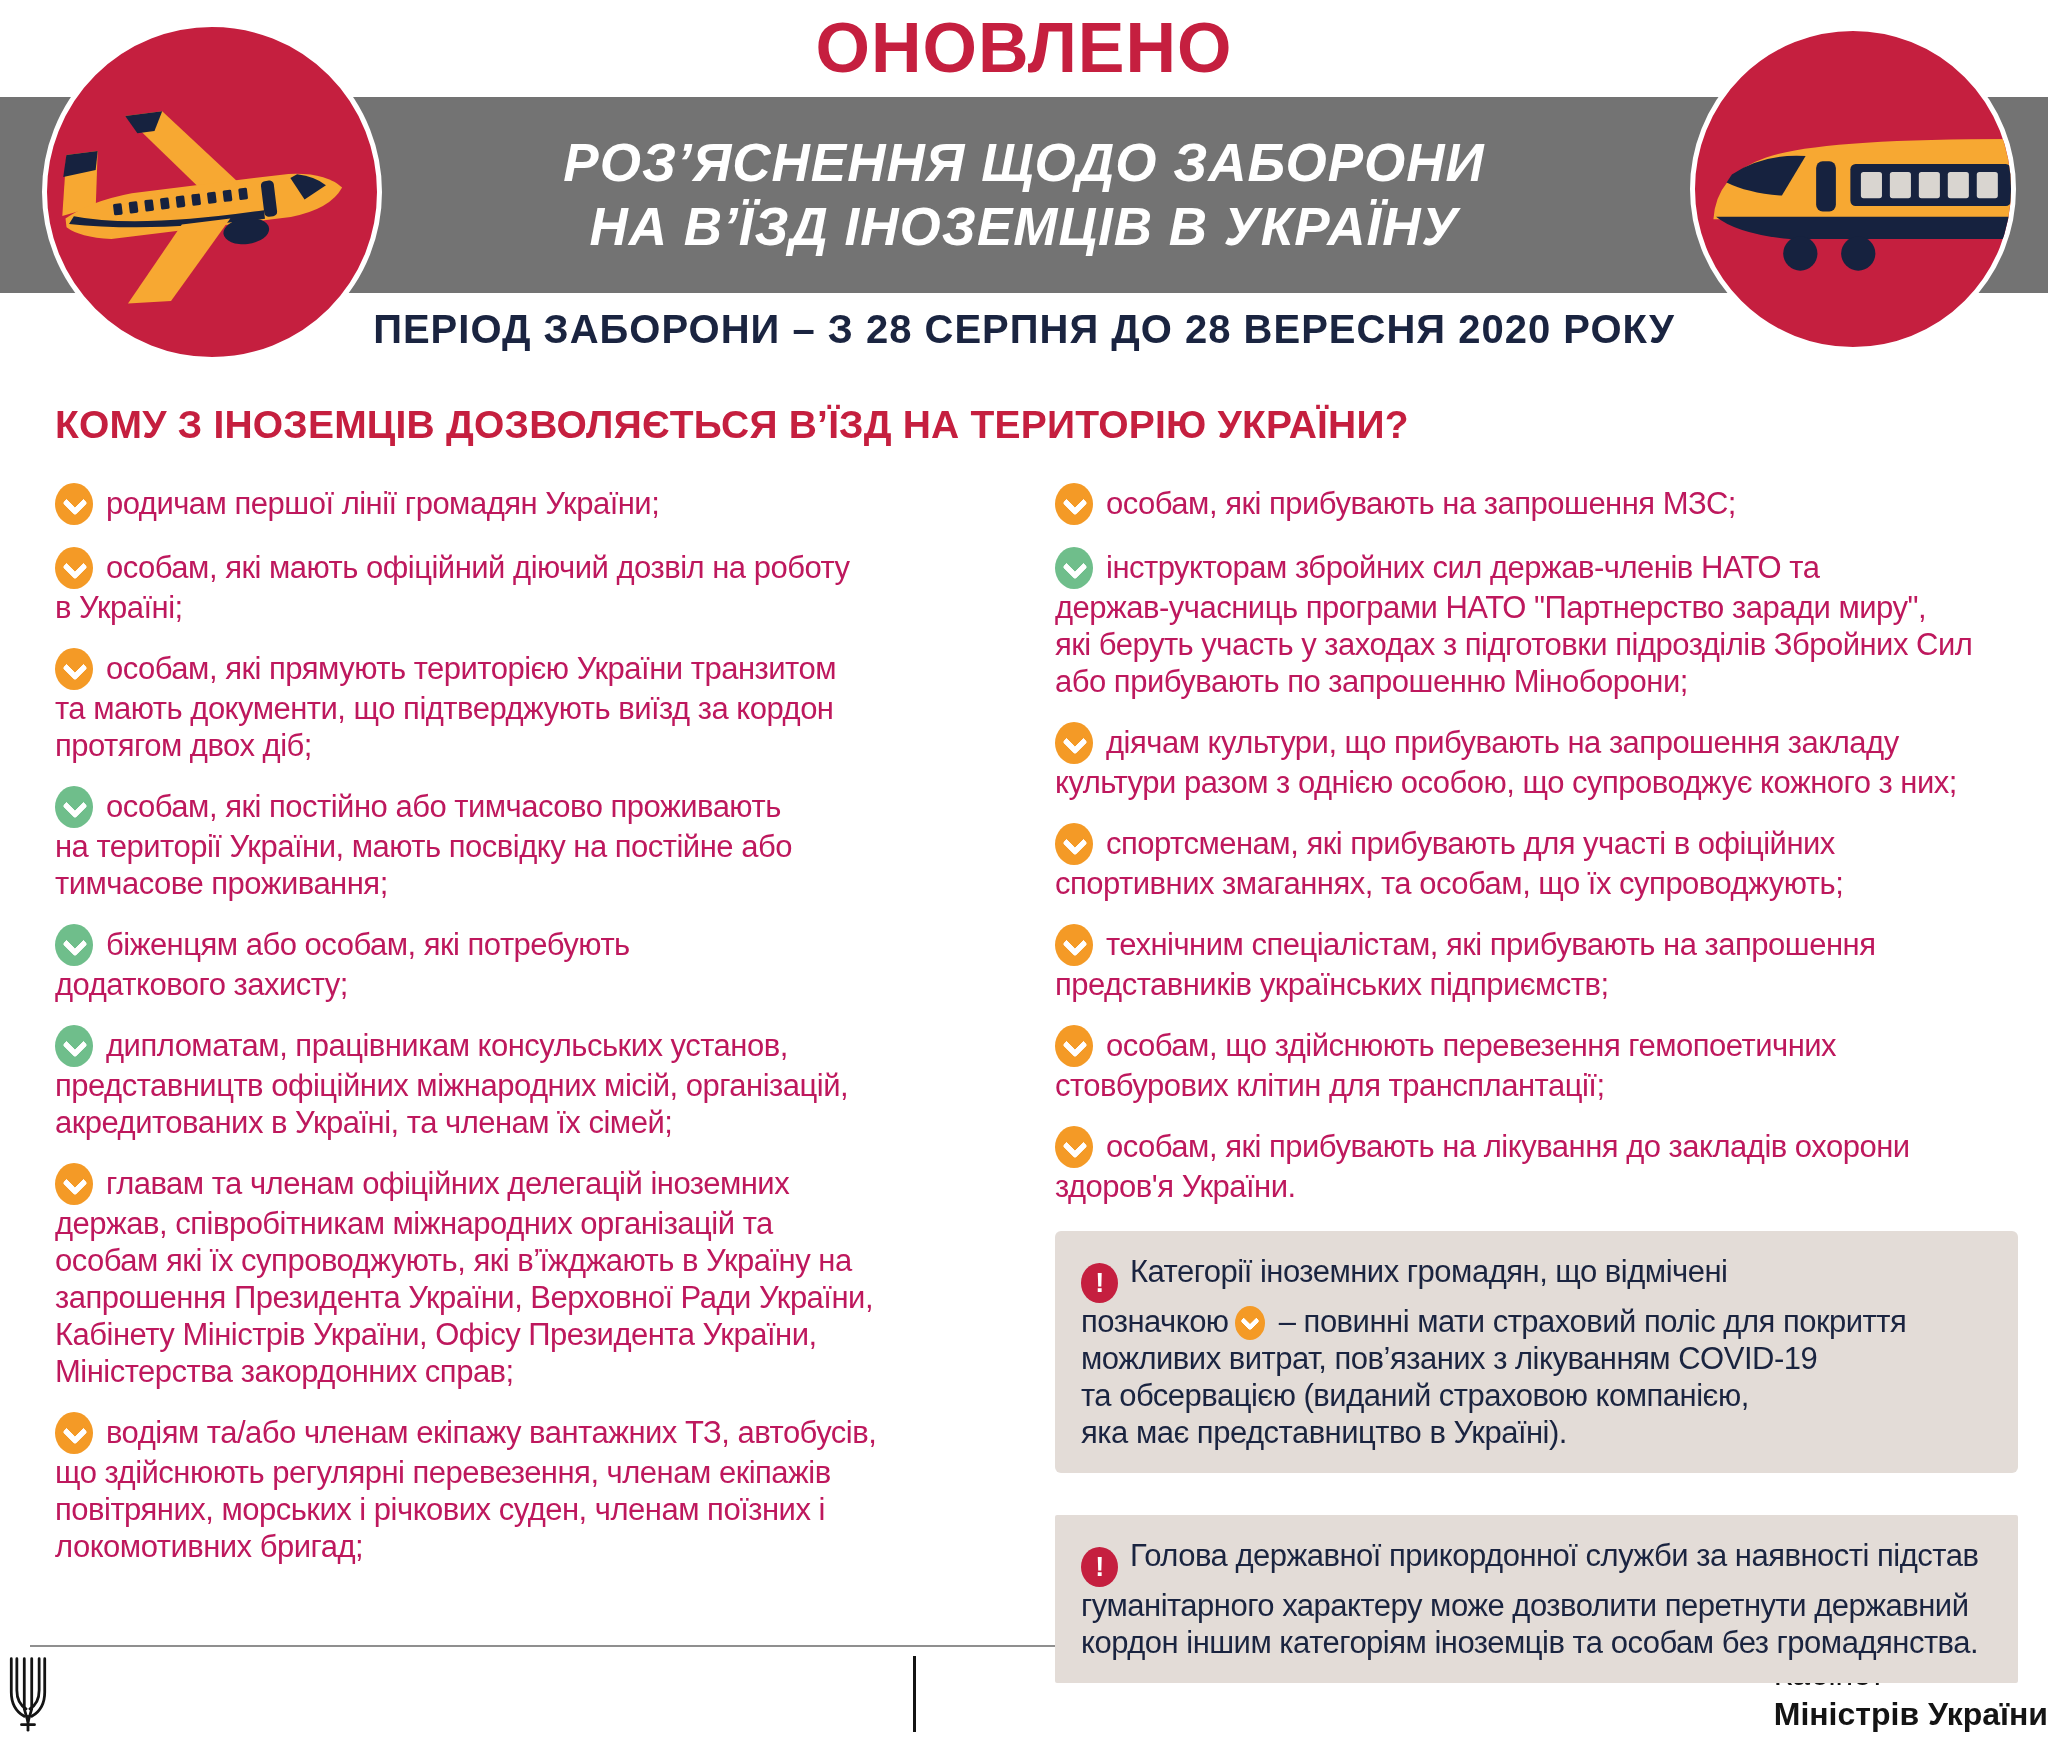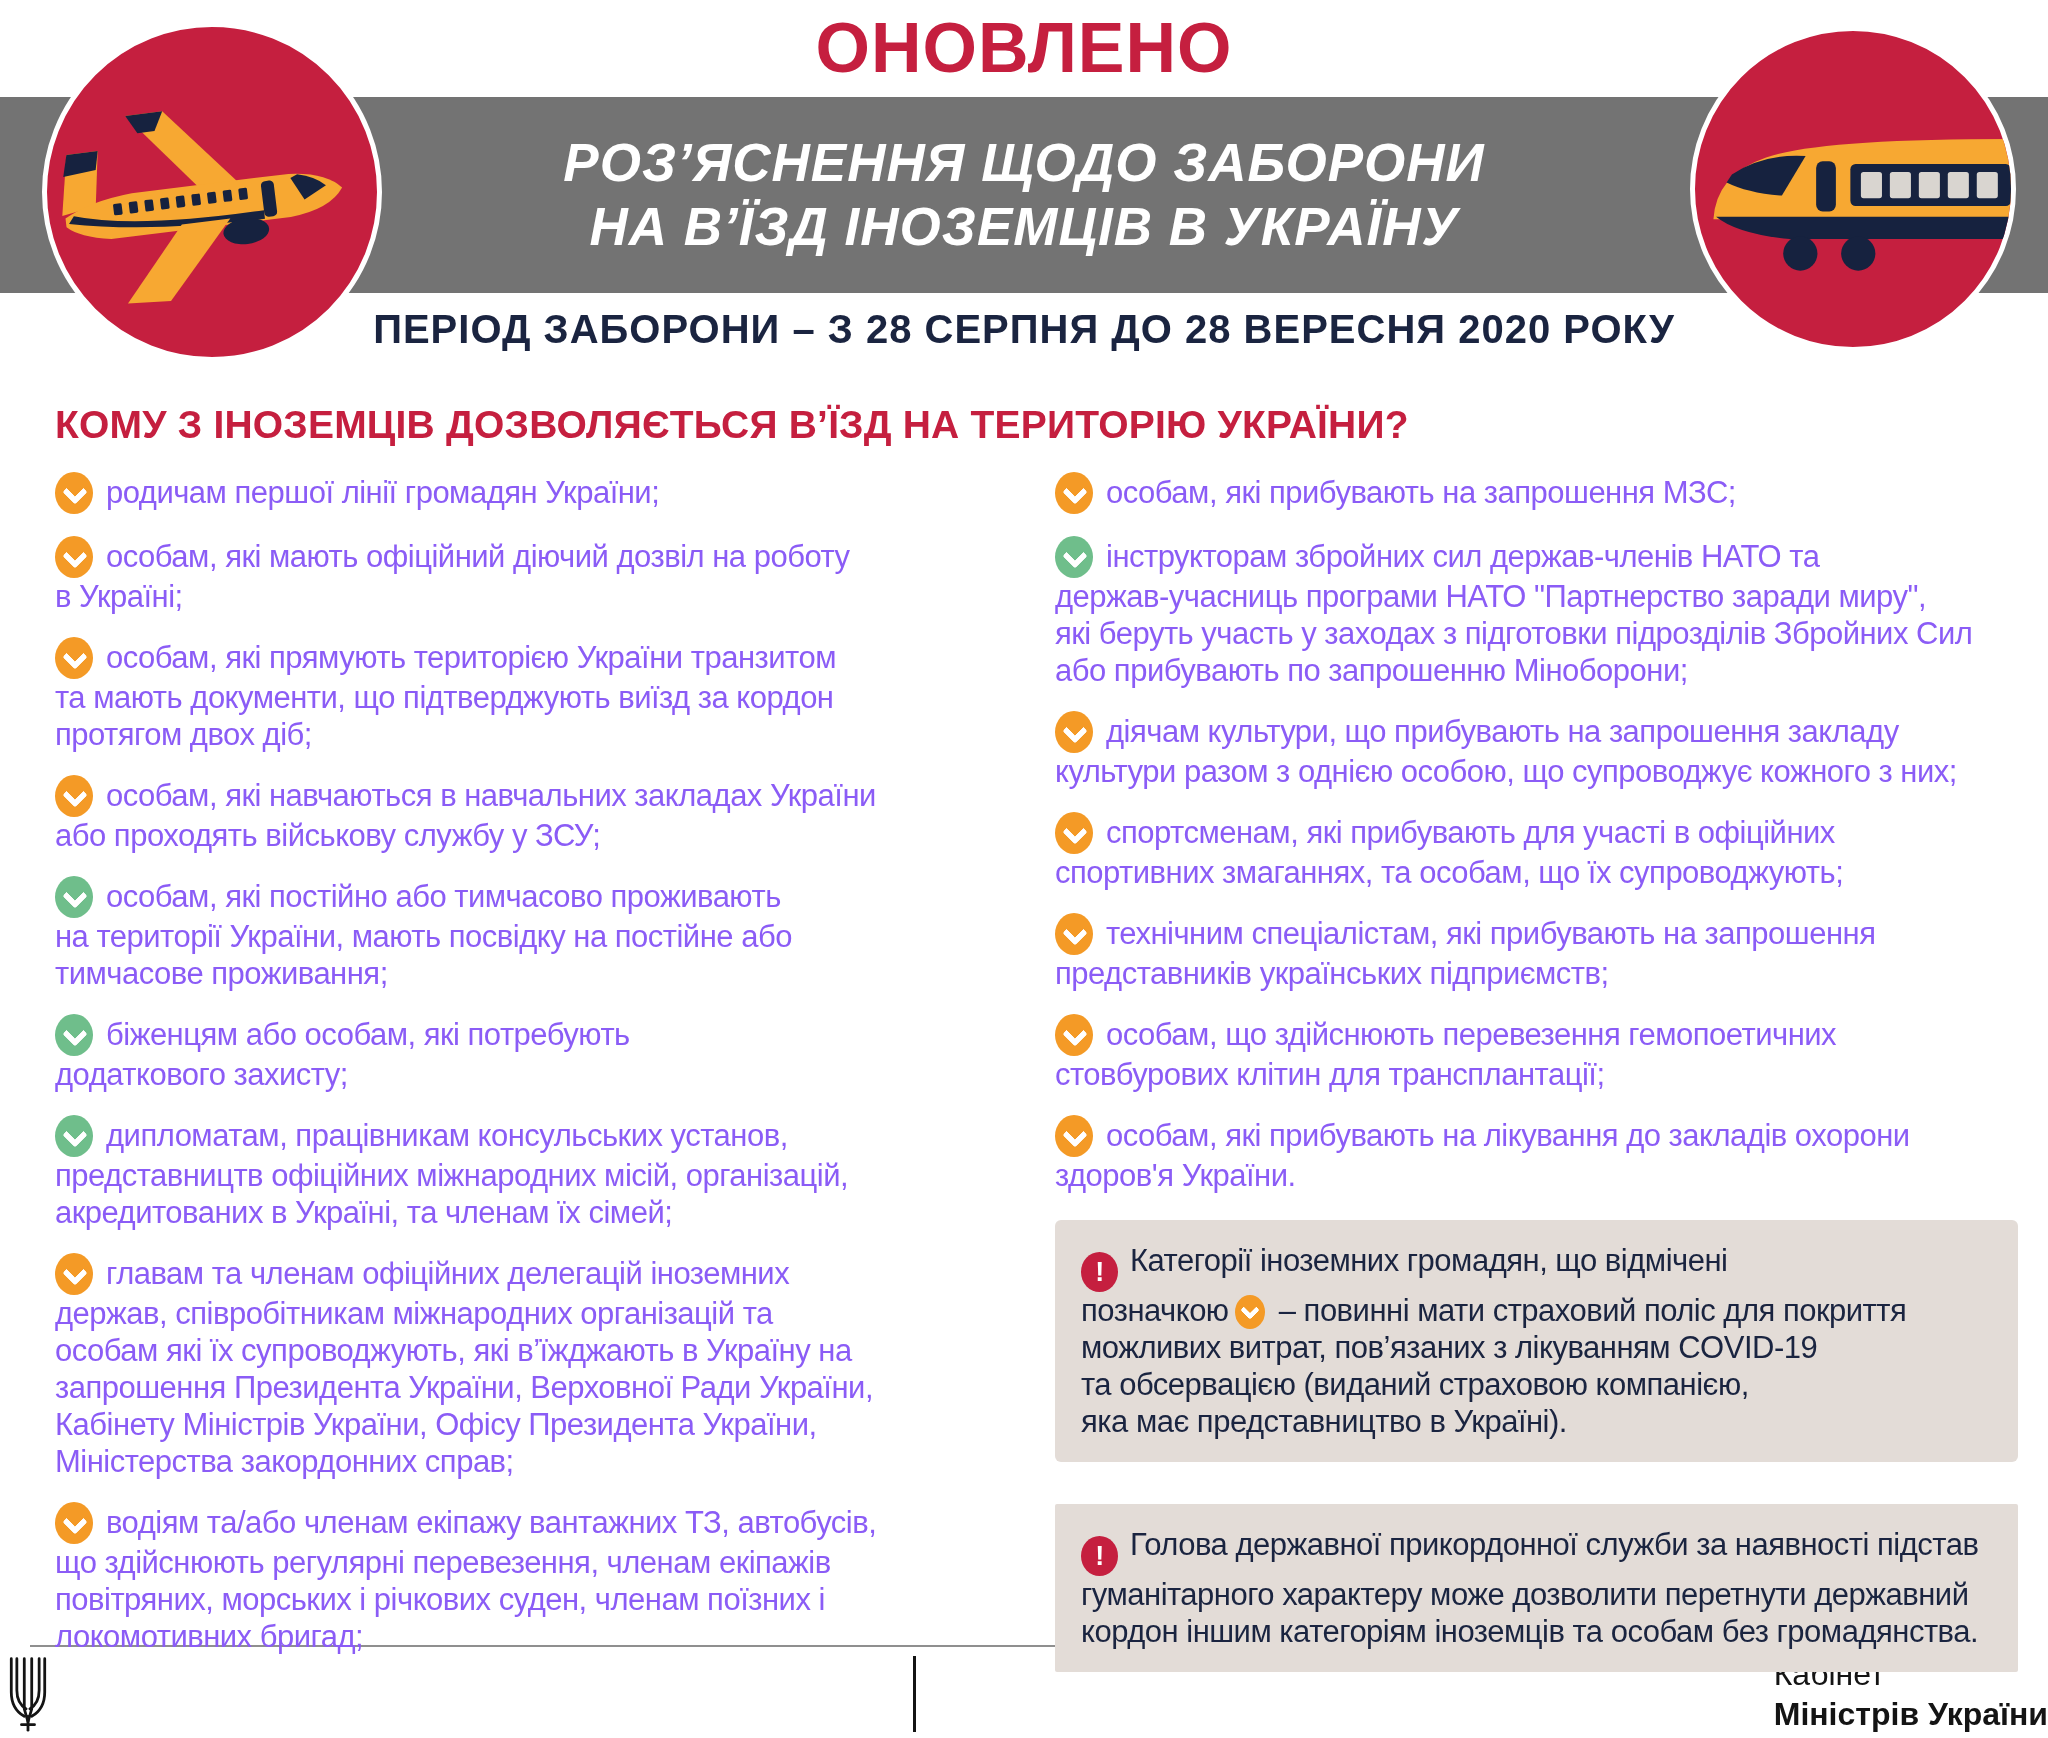--- a/index.html
+++ b/index.html
@@ -20,21 +20,21 @@
     overflow:hidden;z-index:2;}
   .badge.left{left:42px;top:22px;width:330px;height:330px;}
   .badge.right{left:1690px;top:26px;width:316px;height:316px;}
   .badge svg{width:100%;height:100%;display:block;}
 
   .content{position:absolute;top:402px;left:55px;width:1963px;z-index:1;}
   .question{font-size:39px;line-height:46px;font-weight:bold;color:#C51F3F;margin:0 0 24px 0;letter-spacing:0.2px;}
 
   .cols{display:grid;grid-template-columns:950px 963px;column-gap:50px;align-items:start;}
   ul.blist{list-style:none;margin:0;padding:0;}
-  ul.blist li{margin:0 0 22px 0;font-size:31px;line-height:37px;letter-spacing:-0.5px;color:#8b5cf6;}
+  ul.blist li{margin:11px 0 22px 0;font-size:31px;line-height:37px;letter-spacing:-0.5px;color:#be185d;}
   .txt{white-space:pre;}
   .chip{display:inline-block;width:38px;height:42px;border-radius:50%;margin-right:13px;
     vertical-align:-11px;position:relative;background:#F49A26;}
   .chip[data-variant="green"]{background:#6FBE8B;}
   .chip[data-variant="orange"]{background:#F49A26;}
   .chip::after{content:"";position:absolute;left:11px;top:11px;width:12px;height:12px;
     border-right:6px solid #fff;border-bottom:6px solid #fff;border-radius:3px;transform:rotate(45deg);}
   .chip.mini{width:30px;height:34px;vertical-align:-8px;margin:0 6px;}
   .chip.mini::after{left:8px;top:8px;width:9px;height:9px;border-width:5px;}
 
@@ -120,22 +120,20 @@
 
     <div class="cols">
 
       <ul class="blist">
         <li><span class="chip" data-variant="orange"></span><span class="txt">родичам першої лінії громадян України;</span></li>
         <li><span class="chip" data-variant="orange"></span><span class="txt">особам, які мають офіційний діючий дозвіл на роботу
 в Україні;</span></li>
         <li><span class="chip" data-variant="orange"></span><span class="txt">особам, які прямують територією України транзитом
 та мають документи, що підтверджують виїзд за кордон
 протягом двох діб;</span></li>
-        <li><span class="chip" data-variant="orange"></span><span class="txt">особам, які навчаються в навчальних закладах України
-або проходять військову службу у ЗСУ;</span></li>
         <li><span class="chip" data-variant="green"></span><span class="txt">особам, які постійно або тимчасово проживають
 на території України, мають посвідку на постійне або
 тимчасове проживання;</span></li>
         <li><span class="chip" data-variant="green"></span><span class="txt">біженцям або особам, які потребують
 додаткового захисту;</span></li>
         <li><span class="chip" data-variant="green"></span><span class="txt">дипломатам, працівникам консульських установ,
 представництв офіційних міжнародних місій, організацій,
 акредитованих в Україні, та членам їх сімей;</span></li>
         <li><span class="chip" data-variant="orange"></span><span class="txt">главам та членам офіційних делегацій іноземних
 держав, співробітникам міжнародних організацій та

